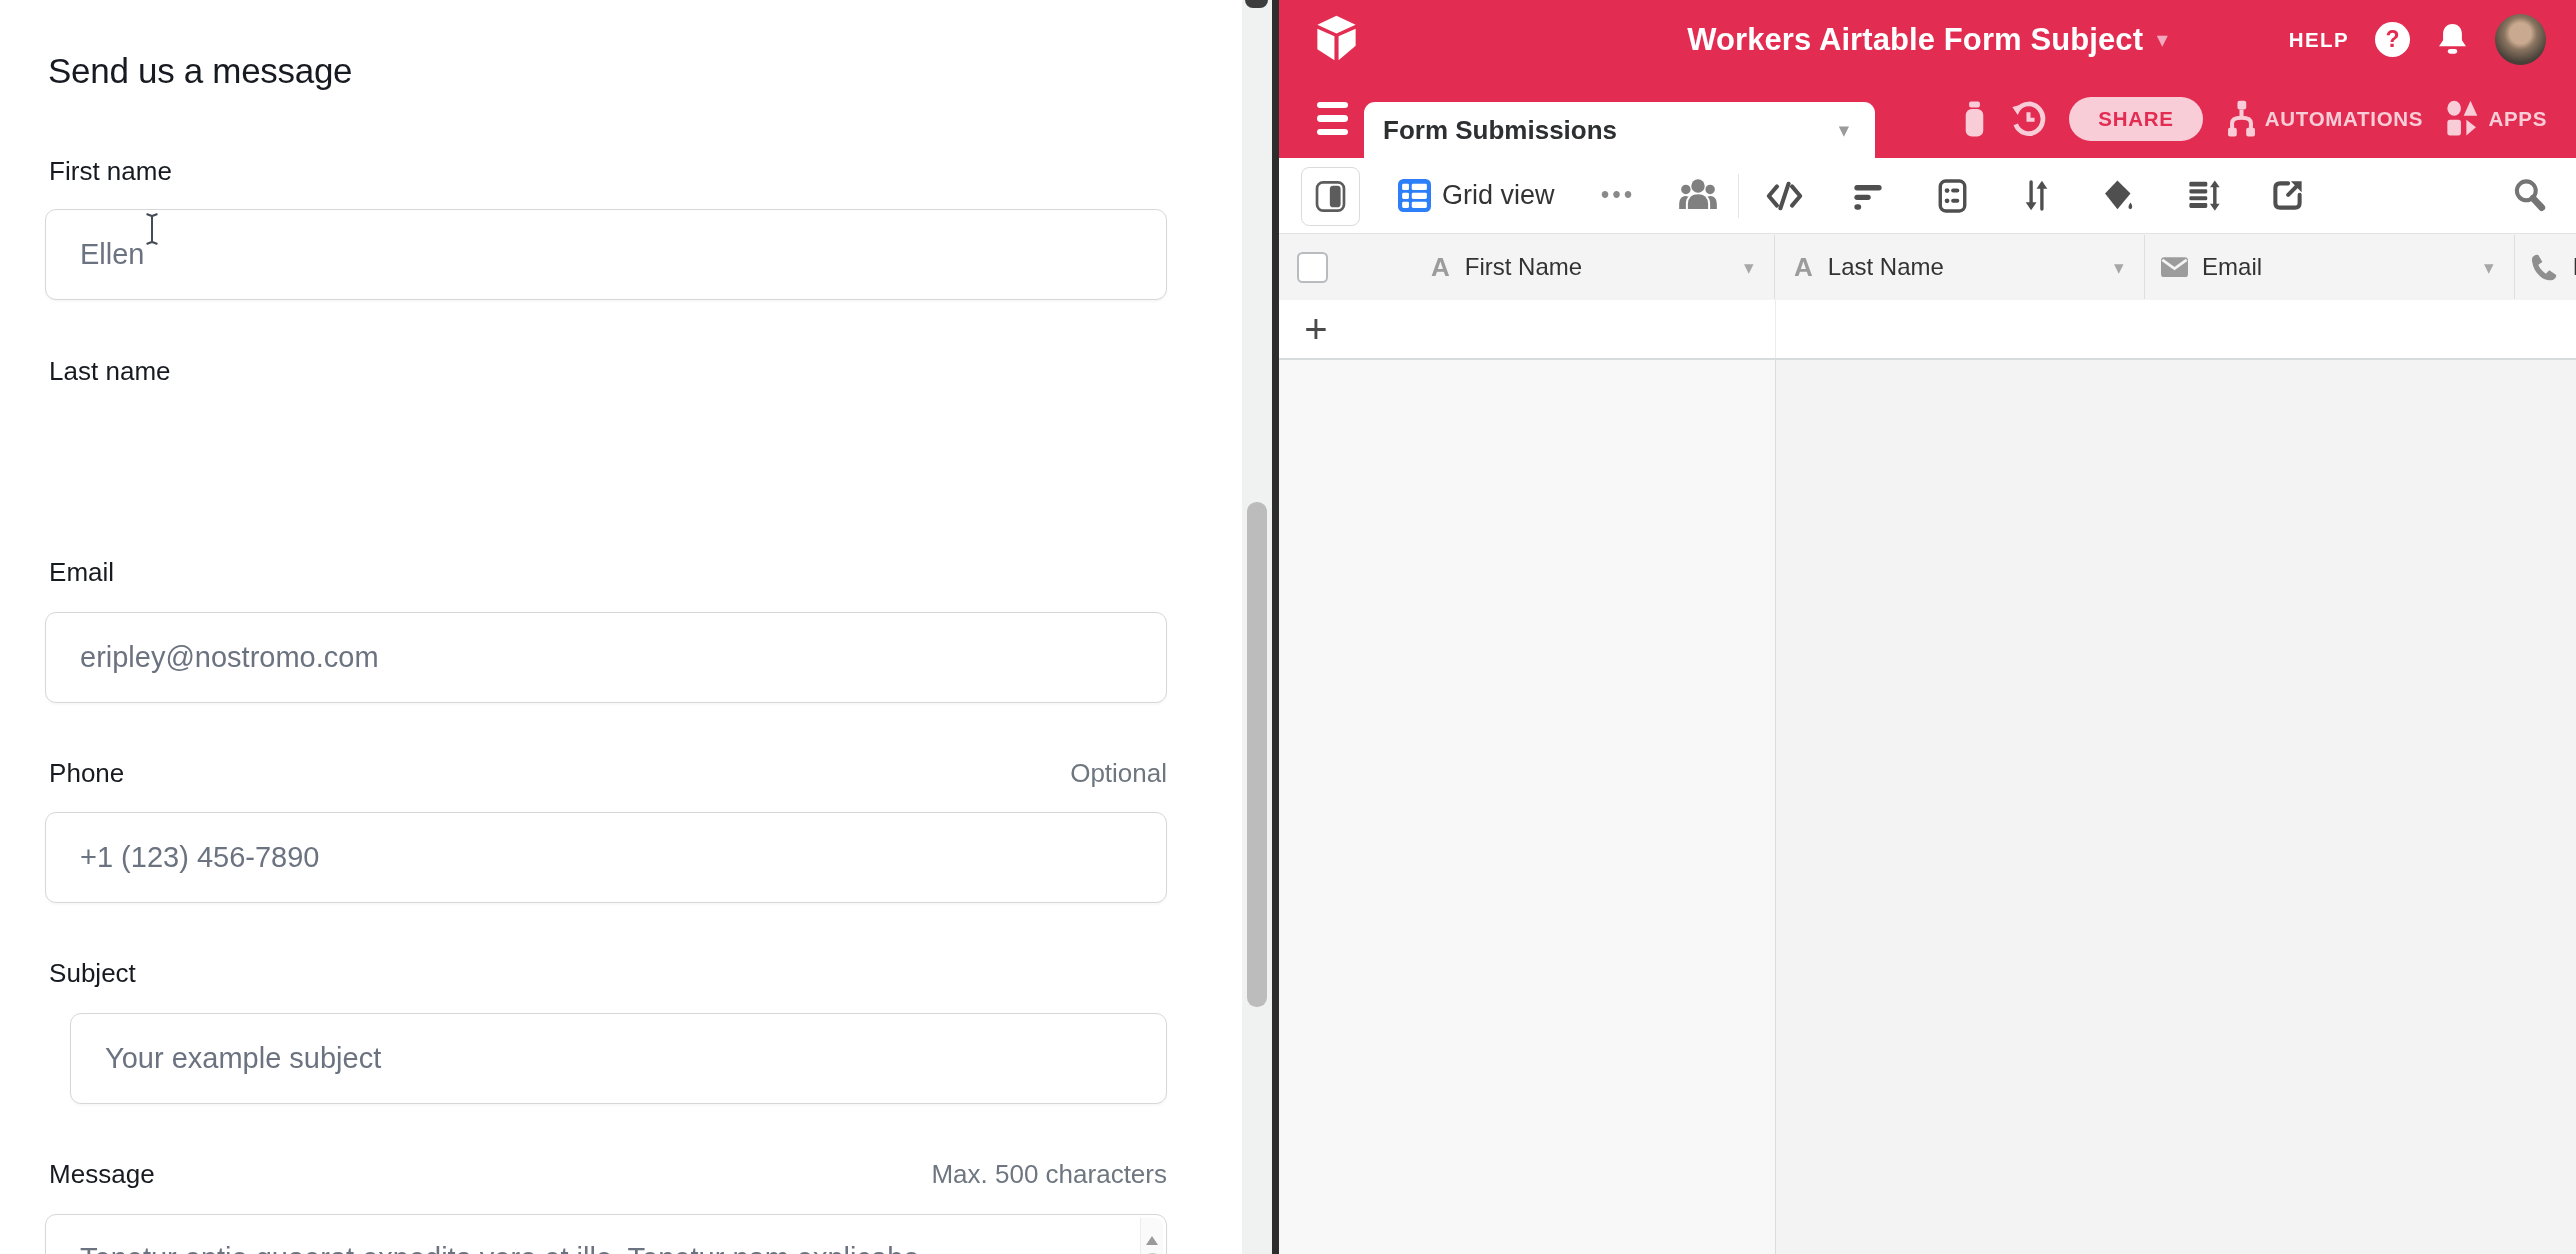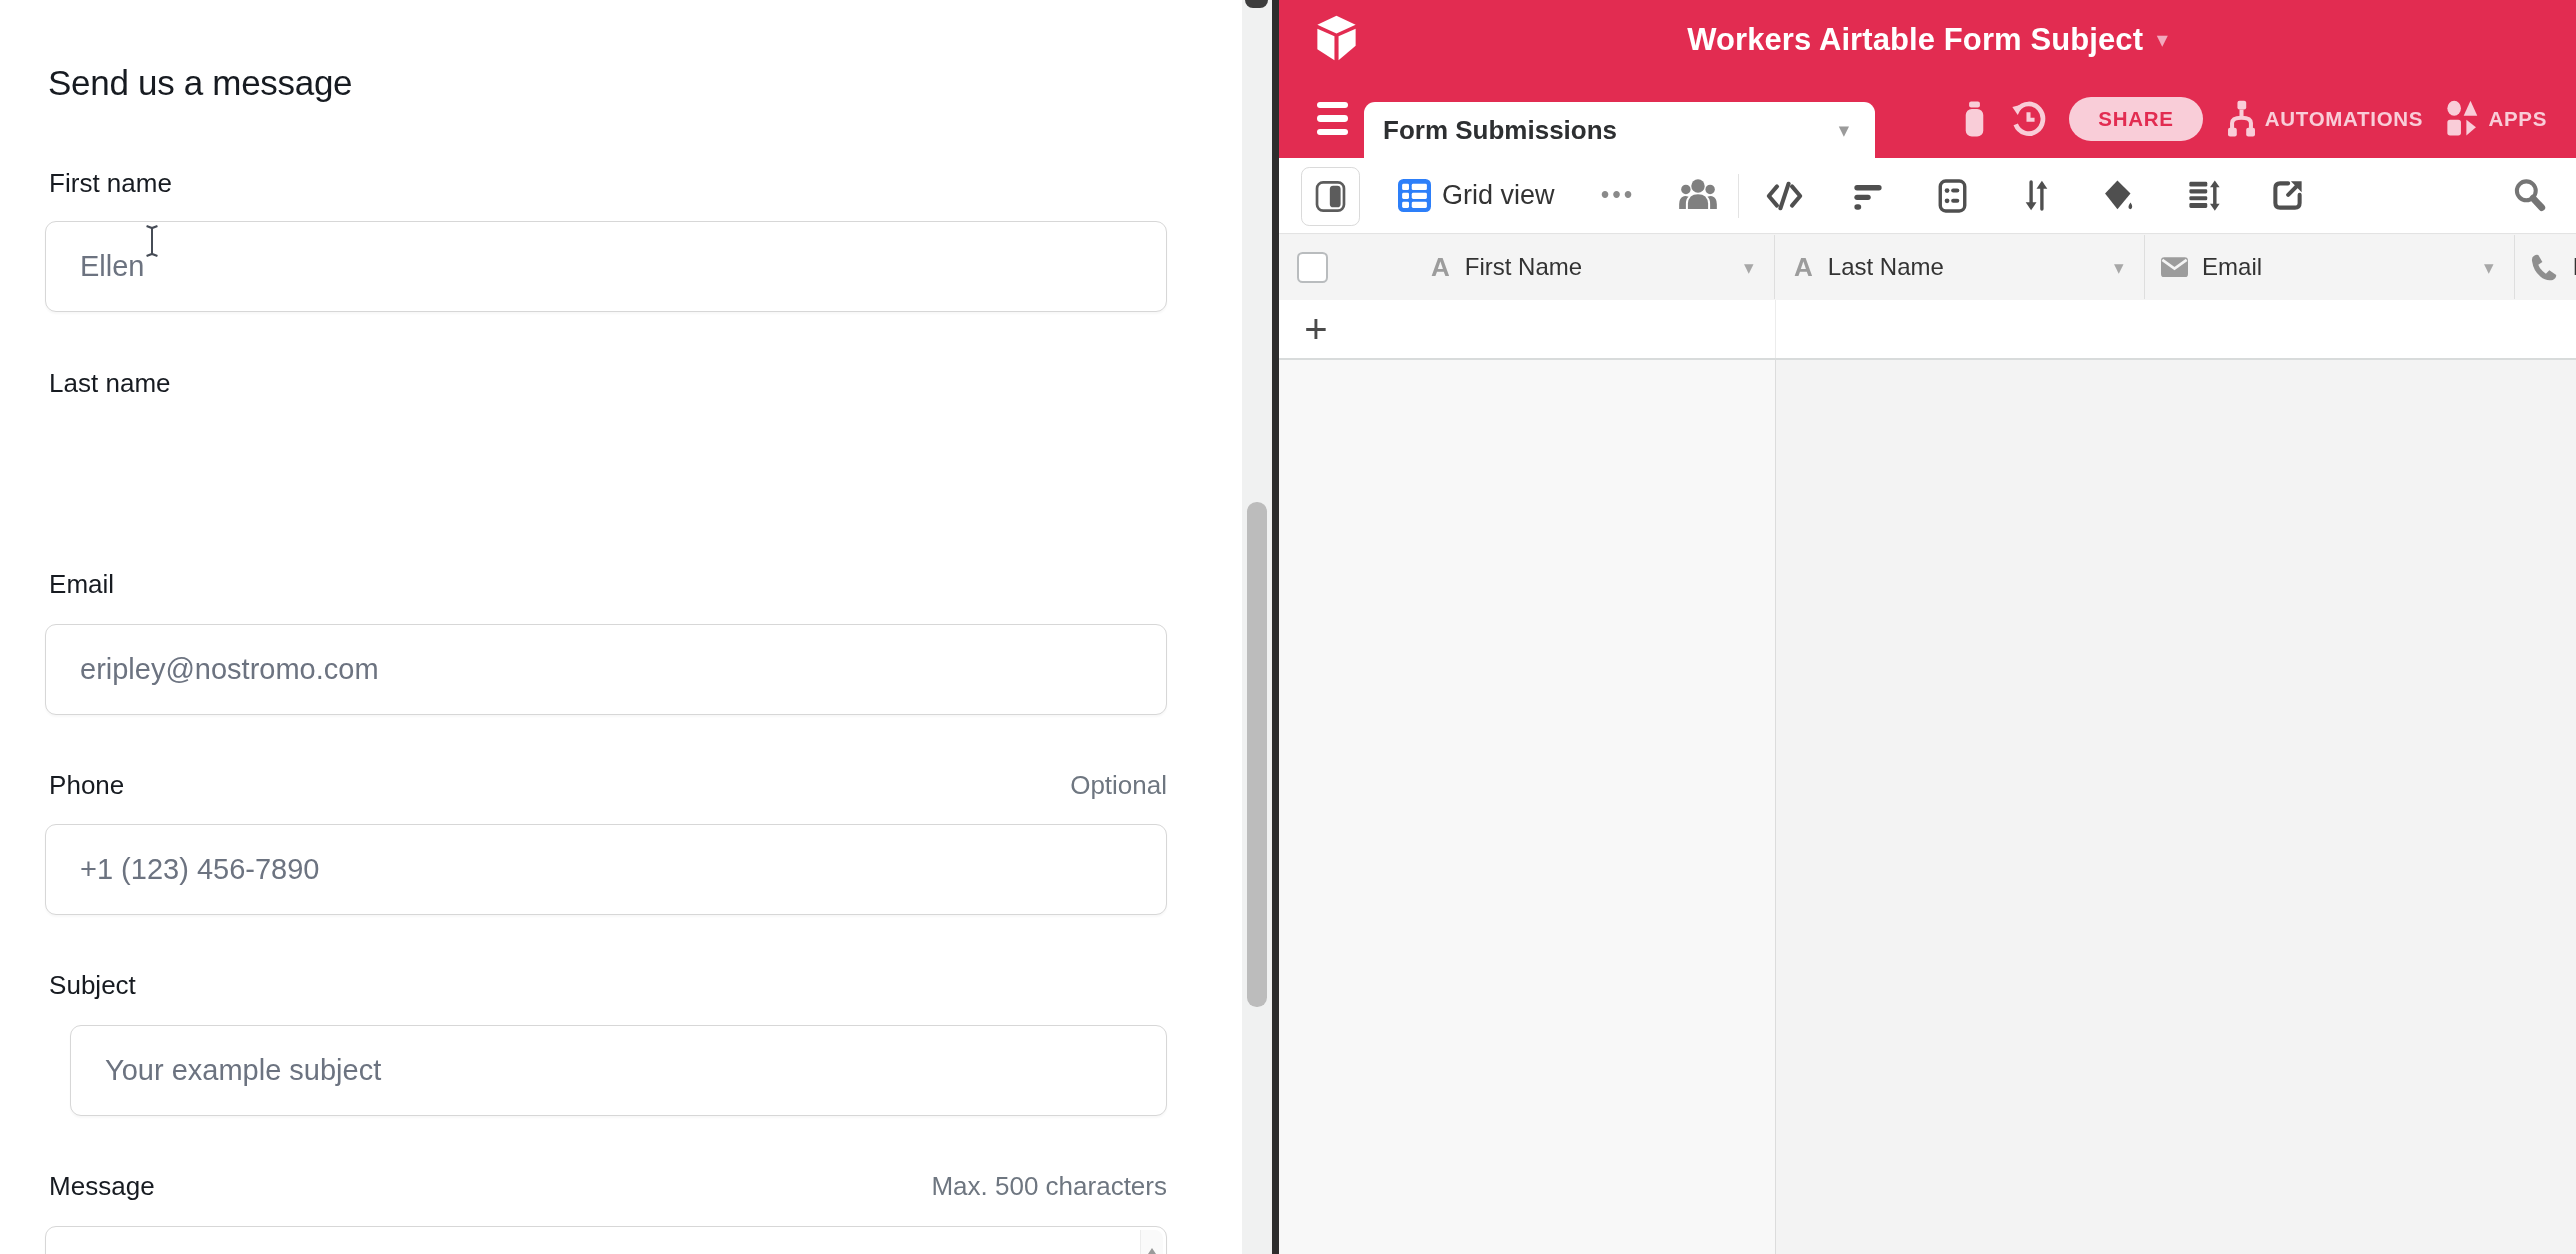--- a/index.html
+++ b/index.html
@@ -1,21 +1,21 @@
 <!DOCTYPE html>
 <html style="font-size:11px"><head>
 <meta charset="utf-8">
 <style>
   html,body{margin:0;padding:0;background:#ffffff;}
   *{box-sizing:border-box;}
   .screen{position:relative;width:2576px;height:1255px;overflow:hidden;
           font-family:"Liberation Sans",sans-serif;background:#fff;}
 
   
-  .left-pane{position:absolute;left:0;top:12px;width:1242px;height:1037px;background:#fff;}
+  .left-pane{position:absolute;left:0;top:0;width:1242px;height:1037px;background:#fff;}
   .form-heading{position:absolute;left:48px;top:51px;font-size:35px;font-weight:500;color:#171b21;letter-spacing:-0.3px;}
   .label-row{position:absolute;left:45px;width:1122px;display:flex;justify-content:space-between;align-items:flex-end;}
   .field-label{font-size:26px;color:#171b21;padding-left:4.1px;}
   .field-note{font-size:26px;color:#6e7680;text-align:right;}
   .field-box{position:absolute;left:45px;width:1122px;height:91px;}
   .field-box input,.field-box textarea{width:100%;height:100%;border:1.4px solid #d7d7d7;border-radius:11px;
       background:#fff;font-family:"Liberation Sans",sans-serif;font-size:29px;color:#3c4250;
       padding:0 34px;outline:none;box-shadow:0 1.4px 2px rgba(0,0,0,0.03);}
   .field-box input::placeholder,.field-box textarea::placeholder{color:#6c7380;opacity:1;}
   .field-box textarea{resize:none;padding-top:27px;border-radius:11px 11px 0 0;}
@@ -176,20 +176,31 @@
         <svg width="41" height="48" viewBox="0 0 60 70">
           <g fill="#ffffff">
             <polygon points="30,1 58,14 30,27 2,14"></polygon>
             <polygon points="2,20 27,31 27,66 2,50"></polygon>
             <polygon points="58,20 33,31 33,66 58,45"></polygon>
           </g>
         </svg>
       </div>
       <span class="base-title">Workers Airtable Form Subject</span>
       <span class="title-caret">▾</span>
+      <div class="topbar-right">
+        <span class="help-label">HELP</span>
+        <span class="help-badge">?</span>
+        <span>
+          <svg width="33" height="35" viewBox="0 0 48 52">
+            <path fill="#ffffff" d="M24 3 c-9 0 -14 7 -14 15 v9 l-6 9 h40 l-6 -9 v-9 c0 -8 -5 -15 -14 -15 z"></path>
+            <rect x="17" y="40" width="14" height="7" rx="3.5" fill="#ffffff"></rect>
+          </svg>
+        </span>
+        <span class="avatar"></span>
+      </div>
     </div>
 
     <div class="tabbar at-red">
       <div class="hamburger">
           <span></span>
           <span></span>
           <span></span>
         </div>
       <div class="table-tab">
         <span class="tab-label">Form Submissions</span>

